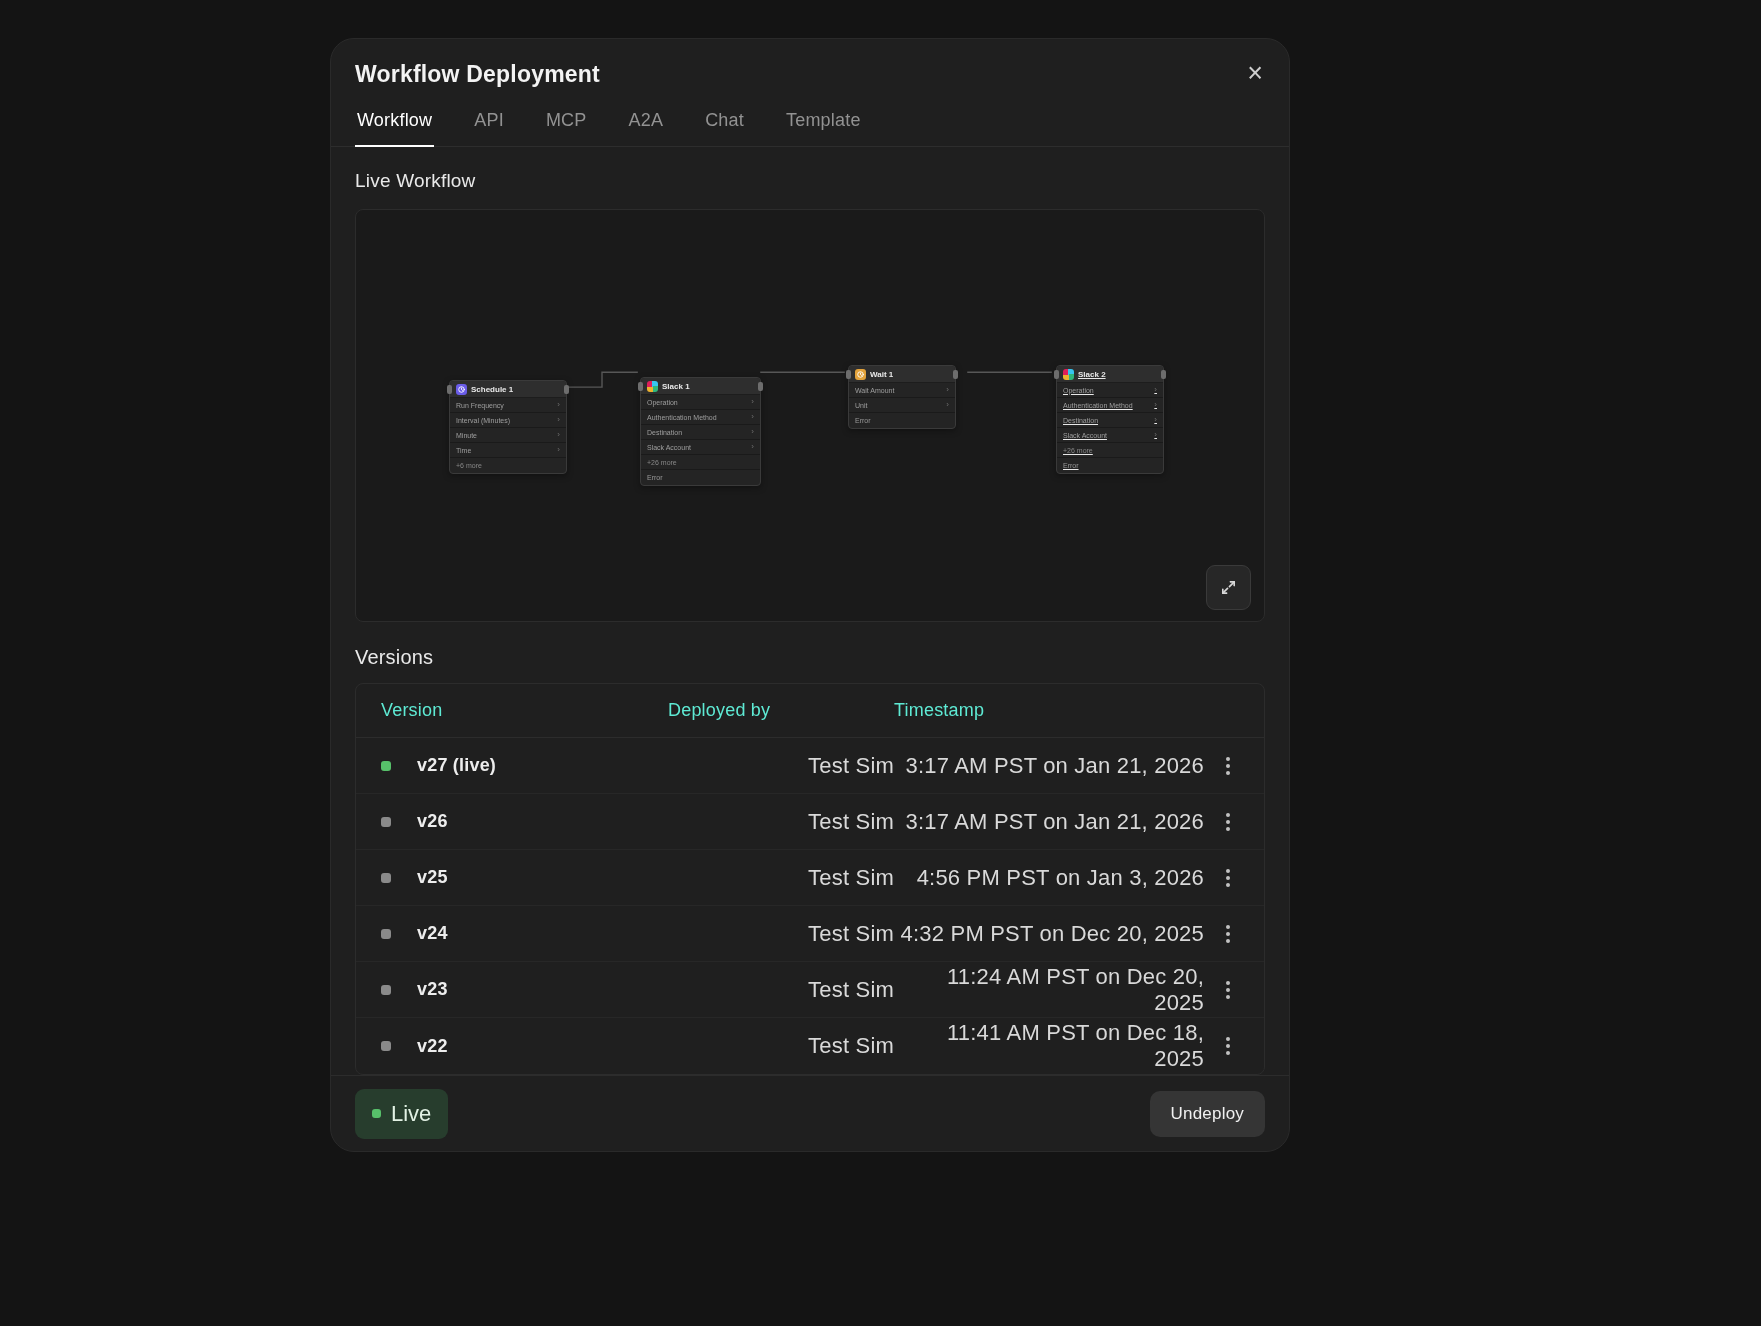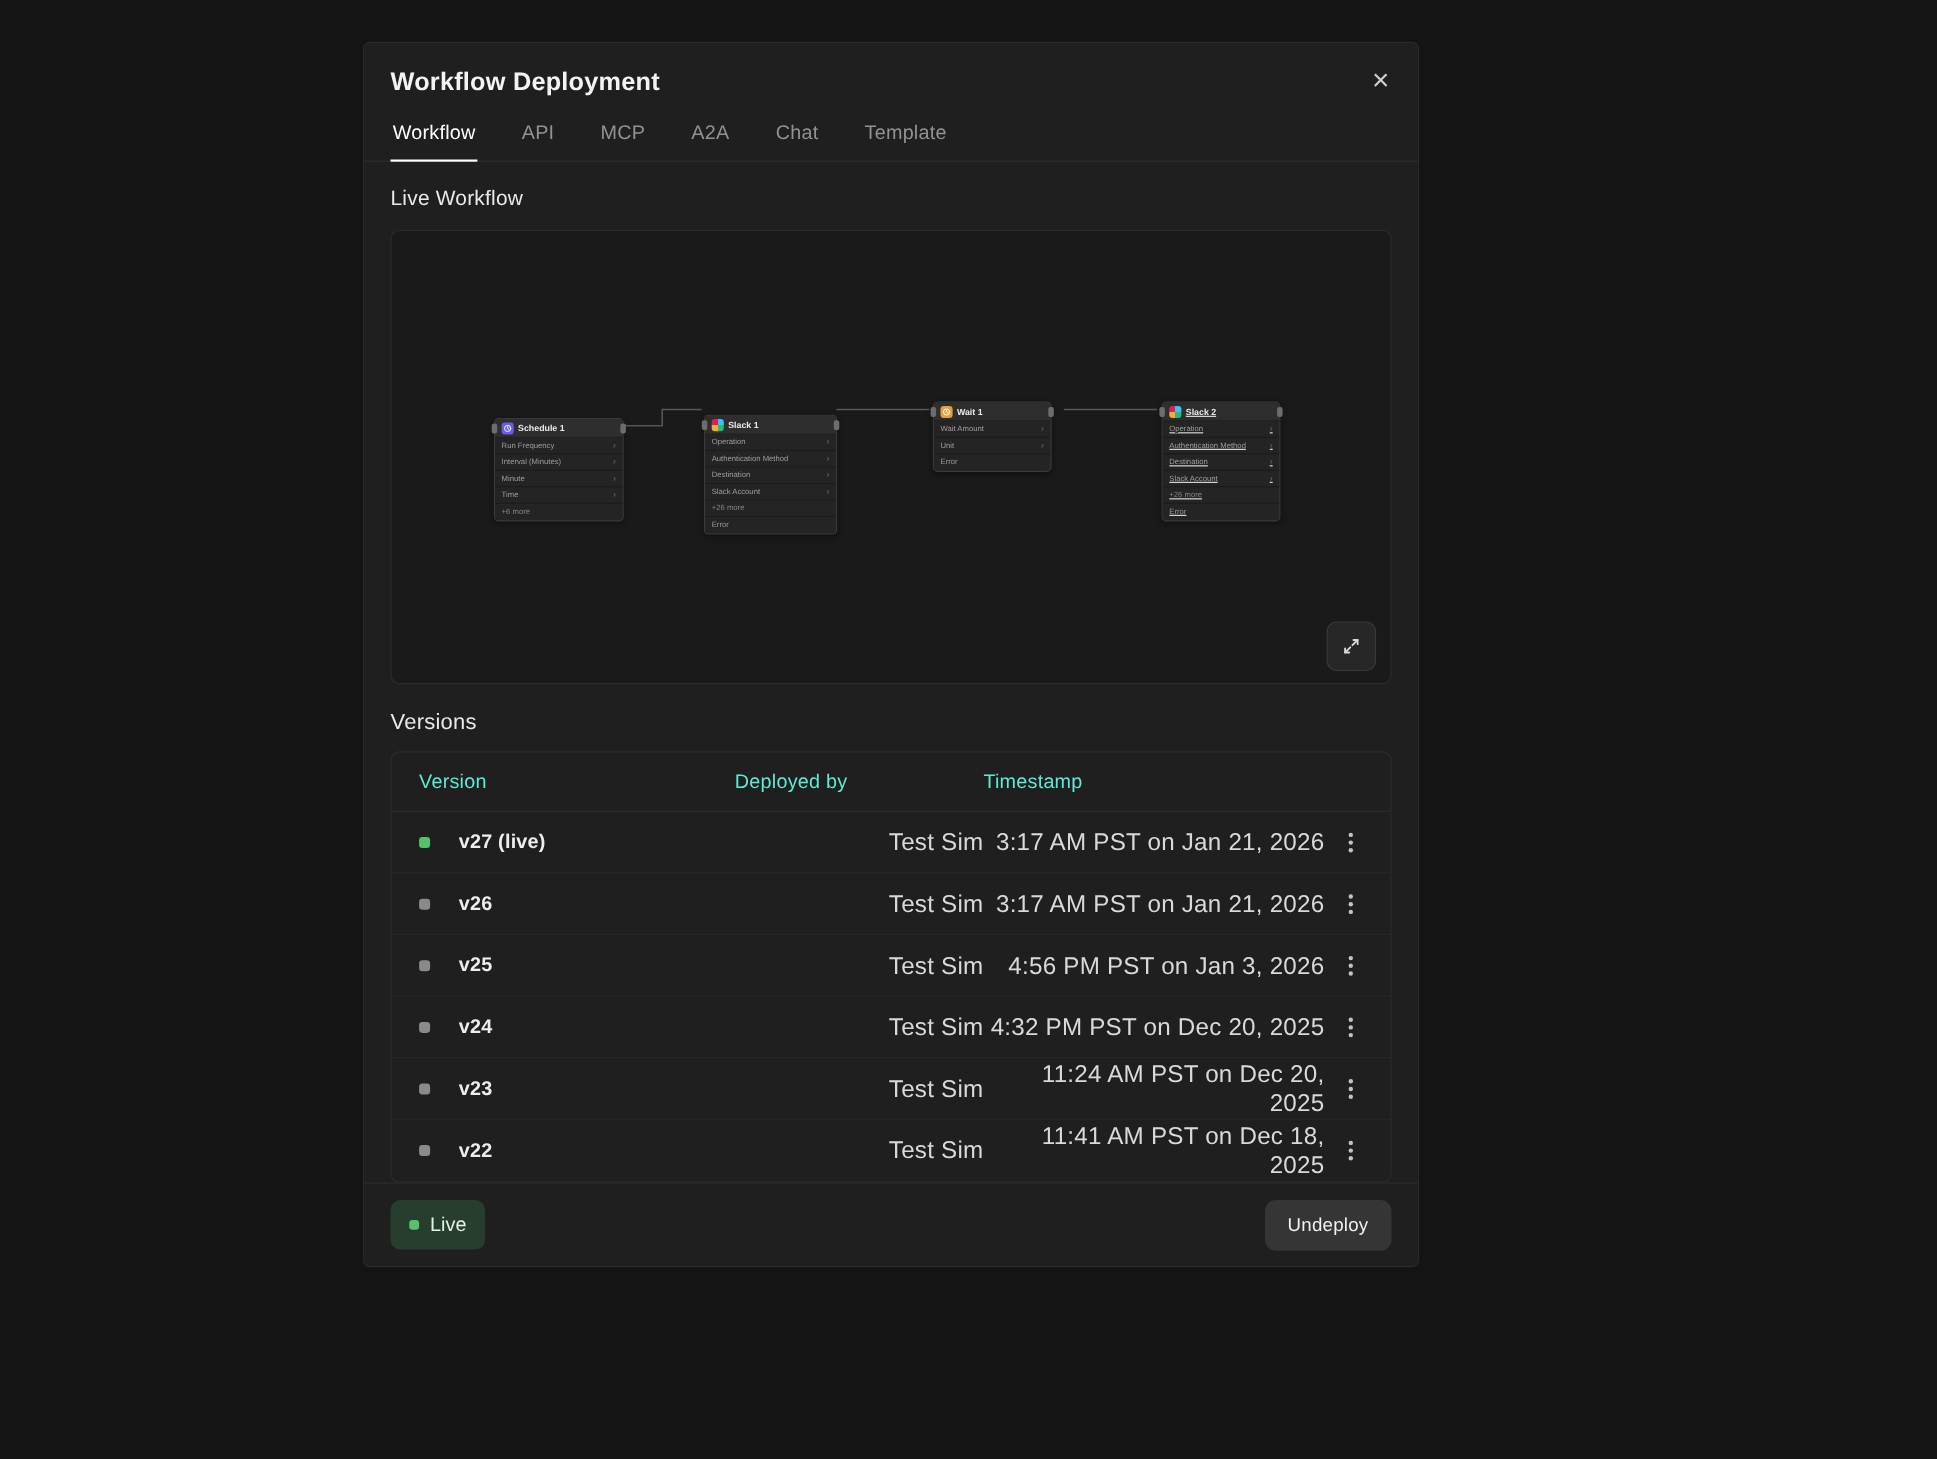--- a/index.html
+++ b/index.html
@@ -6,21 +6,21 @@
   html,body { width:1761px; height:1326px; }
   body {
     background:#141414;
     font-family:"Liberation Sans", sans-serif;
     color:#e8e8e8;
     position:relative;
     overflow:hidden;
   }
   .modal {
     position:absolute; left:330px; top:38px; width:960px; height:1114px;
-    background:#1f1f1f; border:1px solid #2a2a2a; border-radius:6px;
+    background:#1f1f1f; border:1px solid #2a2a2a; border-radius:24px;
     display:flex; flex-direction:column; overflow:hidden;
   }
   
   .modal-header { padding:22px 24px 0; }
   .title-row { display:flex; align-items:flex-start; justify-content:space-between; }
   .modal-title { font-size:23px; font-weight:600; color:#f3f3f3; letter-spacing:.2px; }
   .close-btn {
     background:none; border:none; color:#cfcfcf; font-size:27px; line-height:24px;
     cursor:pointer; padding:0 2px; font-family:"Liberation Sans", sans-serif;
   }
@@ -102,21 +102,21 @@
   }
   .kdot { width:4px; height:4px; border-radius:50%; background:#c2c2c2; }
   
   .modal-footer {
     margin-top:auto; height:77px; border-top:1px solid #2c2c2c;
     padding:0 24px; display:flex; align-items:center; justify-content:space-between;
   }
   .live-badge {
     display:inline-flex; align-items:center; gap:10px;
     background:#273d2d; border-radius:9px; padding:12px 17px;
-    font-size:18px; color:#e2f1e4;
+    font-size:22px; color:#e2f1e4;
   }
   .live-badge .dot { width:9px; height:9px; border-radius:3px; background:#57c06a; }
   .undeploy-btn {
     background:#353535; border:none; border-radius:10px; cursor:pointer;
     padding:13px 21px; font-size:17px; color:#f0f0f0; letter-spacing:.2px;
     font-family:"Liberation Sans", sans-serif;
   }
 </style>
 </head>
 <body>

